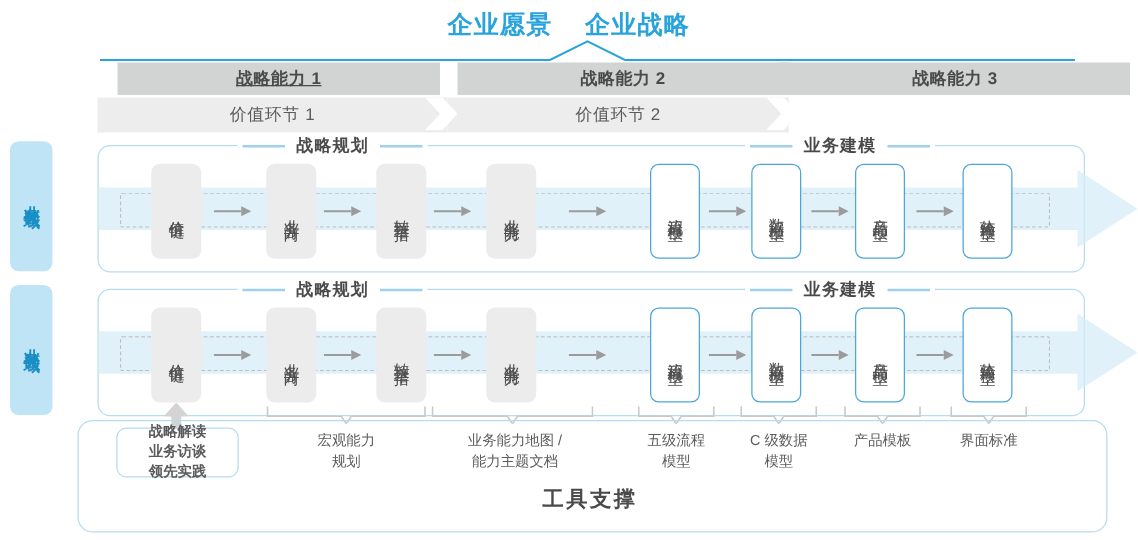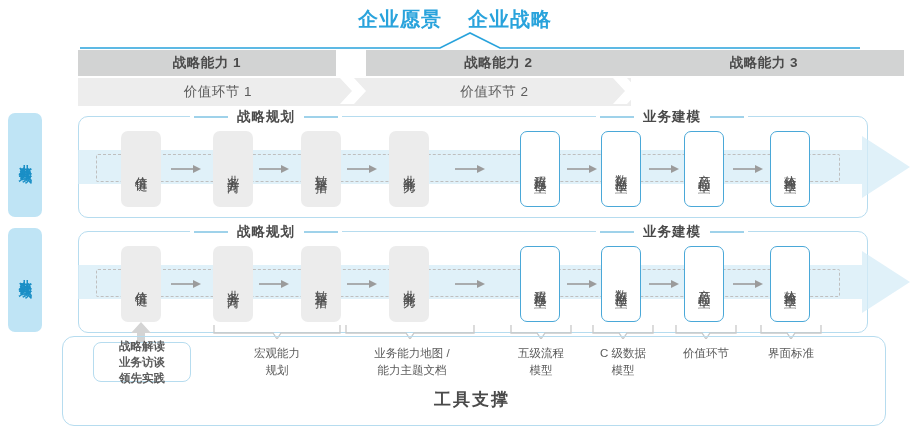--- a/index.html
+++ b/index.html
@@ -127,21 +127,21 @@
   <div class="title-row">
     <span class="t">企业愿景</span>
     <span class="t">企业战略</span>
   </div>
 
   <svg class="title-connector">
     <polyline points="80,18 440,18 470,3 500,18 860,18" fill="none" stroke="#29a3dc" stroke-width="1.6"></polyline>
   </svg>
 
   <div class="cap-bar">
-    <div class="cap-seg" style="left:0px;width:258px;">战略能力 1</div>
+    <div class="cap-seg" style="left:16px;width:258px;text-decoration:underline;">战略能力 1</div>
     <div class="cap-seg" style="left:288px;width:265px;">战略能力 2</div>
     <div class="cap-seg" style="left:546px;width:280px;">战略能力 3</div>
   </div>
 
   <div class="vc-bar">
     <div class="vc-seg" style="left:0px;width:280px;">价值环节 1</div>
     <div class="vc-seg" style="left:280px;width:273px;">价值环节 2</div>
     <svg class="vc-chev" style="left:262px;" viewBox="0 0 26 26" preserveAspectRatio="none">
       <polygon points="0,0 14,0 26,13 14,26 0,26 12,13" fill="#ffffff"></polygon>
     </svg>
@@ -314,20 +314,20 @@
   </div>
   <div class="tool-label" style="left:500px; top:345px; width:82px;">
     <span>五级流程</span><br>
     <span>模型</span>
   </div>
   <div class="tool-label" style="left:582px; top:345px; width:82px;">
     <span>C 级数据</span><br>
     <span>模型</span>
   </div>
   <div class="tool-label" style="left:665px; top:345px; width:82px;">
-    <span>价值环节</span>
+    <span>产品模板</span>
   </div>
   <div class="tool-label" style="left:750px; top:345px; width:82px;">
     <span>界面标准</span>
   </div>
 
   <div class="footer-title">工具支撑</div>
 </div>
 
 </body></html>

